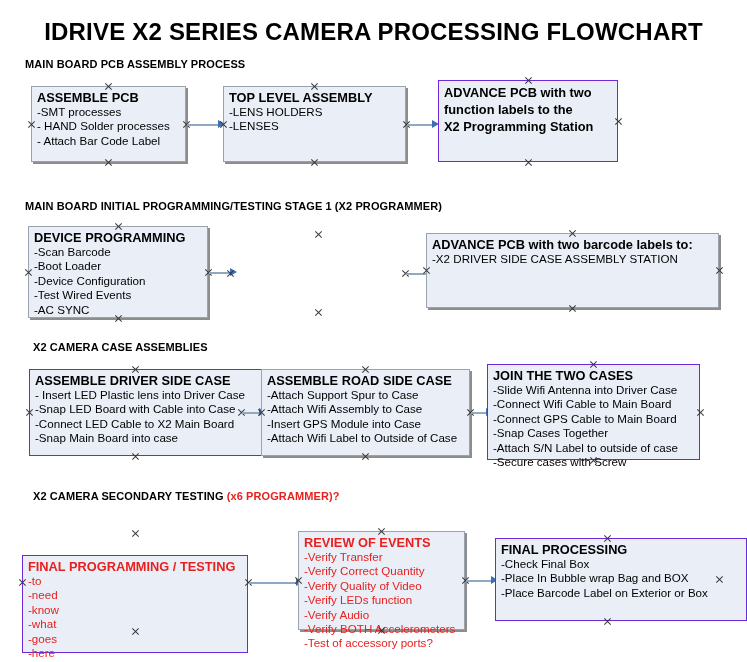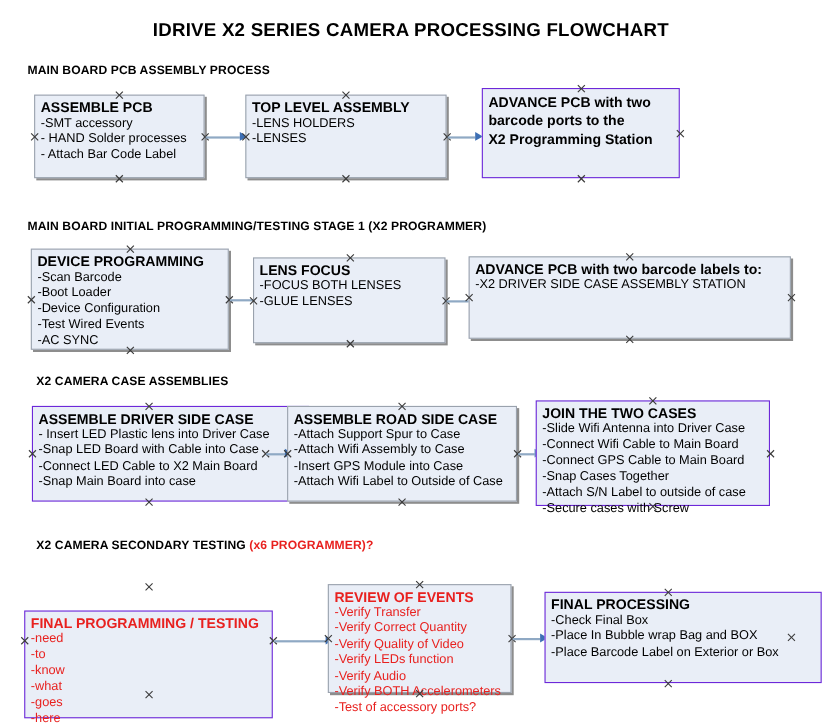--- a/index.html
+++ b/index.html
@@ -20,21 +20,21 @@
     width: 747px;
     height: 662px;
   }
 
   
   .doc-title {
     position: absolute;
     left: 0; top: 18px;
     width: 747px;
     text-align: center;
-    font-size: 17px;
+    font-size: 24px;
     font-weight: bold;
     letter-spacing: 0.2px;
     color: #000000;
     white-space: nowrap;
   }
   .section-heading {
     position: absolute;
     font-size: 11px;
     font-weight: bold;
     color: #000000;
@@ -131,21 +131,21 @@
 <div id="canvas">
 
   <div class="doc-title">IDRIVE X2  SERIES CAMERA PROCESSING FLOWCHART</div>
 
   <div class="section-heading" style="left:25px; top:58px;">
     <span>MAIN BOARD PCB ASSEMBLY PROCESS</span>
   </div>
 
   <div class="node grey-shadow" style="left:31px; top:86px; width:155px; height:76px;">
     <div class="node-title">ASSEMBLE PCB</div>
-    <div class="node-line">-SMT accessory</div>
+    <div class="node-line">-SMT processes</div>
     <div class="node-line">- HAND Solder processes</div>
     <div class="node-line">- Attach Bar Code Label</div>
   </div>
   <div class="handle" style="left:108px; top:86px;"></div>
   <div class="handle" style="left:31px;  top:124px;"></div>
   <div class="handle" style="left:186px; top:124px;"></div>
   <div class="handle" style="left:108px; top:162px;"></div>
 
   <div class="arrow" style="left:187px; top:120px; width:38px;">
     <div class="shaft" style="width:31px;"></div>
@@ -162,21 +162,21 @@
   <div class="handle" style="left:406px; top:124px;"></div>
   <div class="handle" style="left:314px; top:162px;"></div>
 
   <div class="arrow" style="left:407px; top:120px; width:32px;">
     <div class="shaft" style="width:25px;"></div>
     <div class="head" style="left:25px;"></div>
   </div>
 
   <div class="node black-border" style="left:438px; top:80px; width:180px; height:82px;">
     <div class="node-title multi">ADVANCE PCB with two</div>
-    <div class="node-title multi">barcode ports to the</div>
+    <div class="node-title multi">function labels to the</div>
     <div class="node-title multi"> X2 Programming Station</div>
   </div>
   <div class="handle" style="left:528px; top:80px;"></div>
   <div class="handle" style="left:618px; top:121px;"></div>
   <div class="handle" style="left:528px; top:162px;"></div>
 
   <div class="section-heading" style="left:25px; top:200px;">
     <span>MAIN BOARD INITIAL PROGRAMMING/TESTING STAGE 1 (X2 PROGRAMMER)</span>
   </div>
 
@@ -191,25 +191,20 @@
   <div class="handle" style="left:118px; top:226px;"></div>
   <div class="handle" style="left:28px;  top:272px;"></div>
   <div class="handle" style="left:208px; top:272px;"></div>
   <div class="handle" style="left:118px; top:318px;"></div>
 
   <div class="arrow" style="left:209px; top:268px; width:28px;">
     <div class="shaft" style="width:21px;"></div>
     <div class="head" style="left:21px;"></div>
   </div>
 
-  <div class="node grey-shadow" style="left:230px; top:234px; width:175px; height:78px;">
-    <div class="node-title">LENS FOCUS</div>
-    <div class="node-line">-FOCUS BOTH LENSES</div>
-    <div class="node-line">-GLUE LENSES</div>
-  </div>
   <div class="handle" style="left:318px; top:234px;"></div>
   <div class="handle" style="left:230px; top:273px;"></div>
   <div class="handle" style="left:405px; top:273px;"></div>
   <div class="handle" style="left:318px; top:312px;"></div>
 
   <div class="arrow" style="left:406px; top:269px; width:28px;">
     <div class="shaft" style="width:21px;"></div>
     <div class="head" style="left:21px;"></div>
   </div>
 
@@ -272,22 +267,22 @@
   <div class="handle" style="left:593px; top:364px;"></div>
   <div class="handle" style="left:700px; top:412px;"></div>
   <div class="handle" style="left:593px; top:460px;"></div>
 
   <div class="section-heading" style="left:33px; top:490px;">
     <span>X2 CAMERA SECONDARY TESTING </span><span class="red">(x6 PROGRAMMER)?</span>
   </div>
 
   <div class="node black-border red" style="left:22px; top:555px; width:226px; height:98px;">
     <div class="node-title">FINAL PROGRAMMING / TESTING</div>
+    <div class="node-line">-to</div>
     <div class="node-line">-need</div>
-    <div class="node-line">-to</div>
     <div class="node-line">-know</div>
     <div class="node-line">-what</div>
     <div class="node-line">-goes</div>
     <div class="node-line">-here</div>
   </div>
   <div class="handle" style="left:135px; top:533px;"></div>
   <div class="handle" style="left:22px;  top:582px;"></div>
   <div class="handle" style="left:248px; top:582px;"></div>
   <div class="handle" style="left:135px; top:631px;"></div>
 

